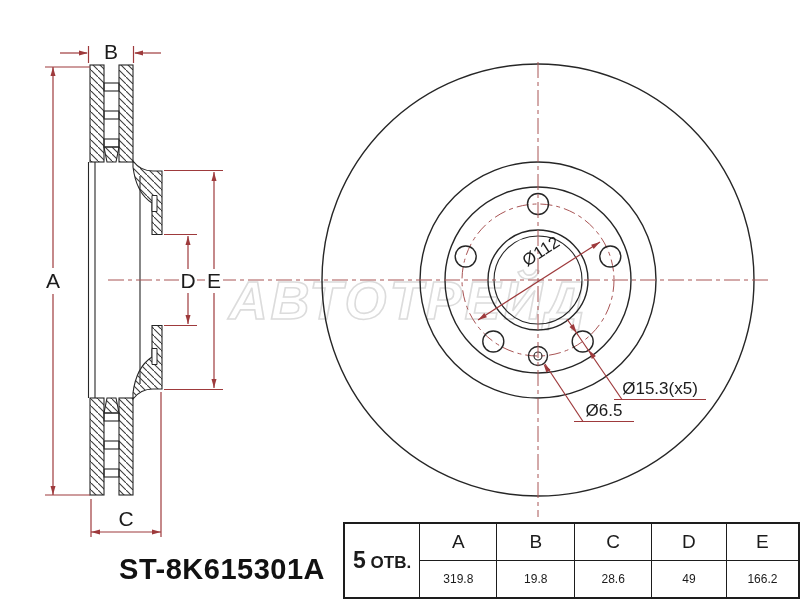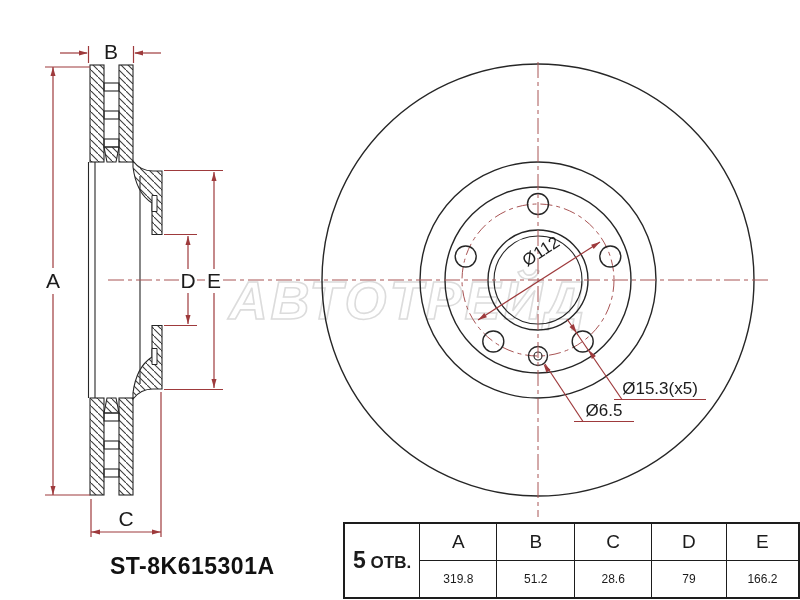--- a/index.html
+++ b/index.html
@@ -22,22 +22,22 @@
   .mask{fill:#ffffff;stroke:none;}
   
   .spec{position:absolute;left:343px;top:522px;border-collapse:collapse;
         table-layout:fixed;border:2.5px solid #1d1d1d;color:#1b1b1b;}
   .spec td{border:1.6px solid #1d1d1d;text-align:center;vertical-align:middle;
            padding:0;height:36px;font-size:19px;}
   .spec td.val{font-size:12px;}
   .spec td.holes{width:75px;font-size:17px;font-weight:600;}
   .spec td.holes .num{font-size:23px;font-weight:700;}
   .c1{width:77px}.c2{width:78px}.c3{width:77px}.c4{width:75px}.c5{width:72px}
-  .partnum{position:absolute;left:110px;top:553px;width:215px;text-align:left;
-           font-size:23px;font-weight:bold;letter-spacing:.5px;color:#111;}
+  .partnum{position:absolute;left:110px;top:553px;width:215px;text-align:right;
+           font-size:29px;font-weight:bold;letter-spacing:.5px;color:#111;}
 </style>
 </head>
 <body>
 
 <div class="stage">
 
 <svg width="800" height="600" viewBox="0 0 800 600">
   <defs>
     <pattern id="h" width="7" height="7" patternUnits="userSpaceOnUse">
       <path d="M-1,-1 L8,8" stroke="#3a3a3a" stroke-width="1.1"></path>
@@ -177,23 +177,23 @@
     <td class="holes" rowspan="2"><span class="num">5</span>
         <span>ОТВ.</span></td>
     <td class="c1">A</td>
     <td class="c2">B</td>
     <td class="c3">C</td>
     <td class="c4">D</td>
     <td class="c5">E</td>
   </tr>
   <tr>
     <td class="val">319.8</td>
-    <td class="val">51.2</td>
+    <td class="val">19.8</td>
     <td class="val">28.6</td>
-    <td class="val">79</td>
+    <td class="val">49</td>
     <td class="val">166.2</td>
   </tr>
 </tbody>
     </table>
 
 <div class="partnum">ST-8K615301A</div>
 
 </div>
 
 </body></html>

